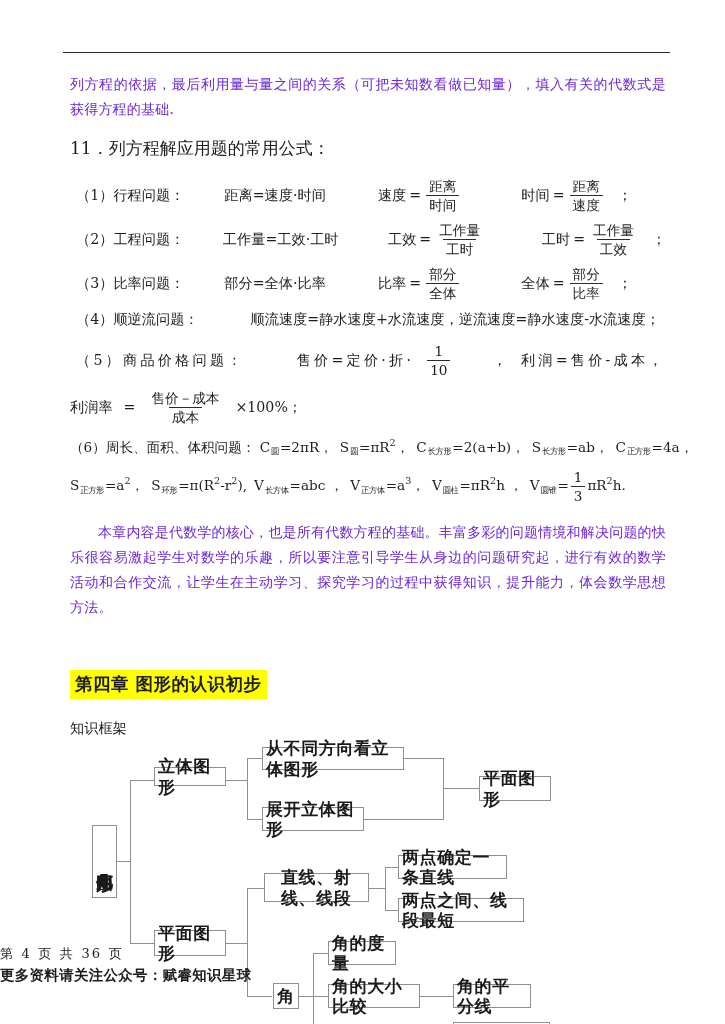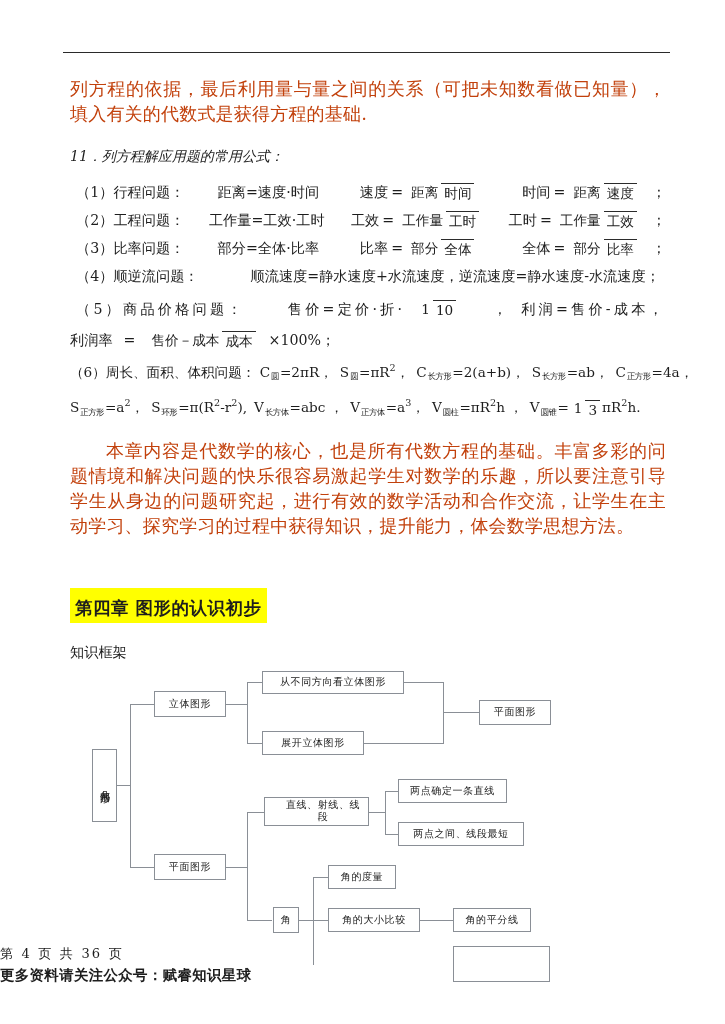--- a/index.html
+++ b/index.html
@@ -31,33 +31,32 @@
   }
   .content {
     position: absolute;
     left: 70px;
     top: 58px;
     width: 596px;
   }
 
   
   .para {
-    font-size: 18px;
+    font-size: 14px;
     line-height: 25px;
     text-align: justify;
     letter-spacing: 0.2px;
-    color: #c2410c;
+    color: #6d28d9;
   }
   .para.indent { text-indent: 2em; }
 
   .numbered {
-    font-size: 14px;
+    font-size: 17px;
     line-height: 25px;
     margin-top: 0;
-    font-style: italic;
   }
 
   
   .frow {
     display: flex;
     align-items: center;
     font-size: 14.2px;
     line-height: 19px;
     margin-top: 9px;
     white-space: nowrap;
@@ -66,21 +65,21 @@
   .frow .lbl { padding-left: 6px; }
   .frow .gap-s { display: inline-block; width: 18px; }
   .frow .gap-m { display: inline-block; width: 30px; }
   .frow .gap-l { display: inline-block; width: 38px; }
 
   .eq { display: inline-flex; align-items: center; }
   .eq .op { margin: 0 3px; }
 
   .frac {
     display: inline-flex;
-    flex-direction: row;
+    flex-direction: column;
     align-items: center;
     vertical-align: middle;
     margin: 0 2px;
     font-size: 13.6px;
     line-height: 1.18;
   }
   .frac .num { padding: 0 3px 1px 3px; }
   .frac .den {
     padding: 1px 3px 0 3px;
     border-top: 1.1px solid #2b2b2b;
@@ -106,21 +105,21 @@
   }
   .geom-line .sp { display: inline-block; width: 7px; }
 
   
   .chapter {
     margin-top: 26px;
     font-family: "DejaVu Sans", "Liberation Sans", sans-serif;
     font-size: 17.5px;
     font-weight: bold;
     display: inline-block;
-    padding: 8px 5px 3px 5px;
+    padding: 2px 5px 3px 5px;
     letter-spacing: 0.5px;
   }
   .chapter-wrap { margin-top: 24px; }
 
   .subhead {
     margin-top: 18px;
     font-size: 14.2px;
     line-height: 22px;
   }
 
@@ -133,26 +132,26 @@
   }
   .node {
     position: absolute;
     border: 1.15px solid #8a8f96;
     background: #ffffff;
     box-sizing: border-box;
     display: flex;
     align-items: center;
     justify-content: center;
     font-family: "DejaVu Sans", "Liberation Sans", sans-serif;
-    font-size: 10px;
-    font-weight: normal;
+    font-size: 17px;
+    font-weight: bold;
     color: #1a1a1a;
     letter-spacing: 0.6px;
     line-height: 1.22;
-    text-align: center;
+    text-align: left;
     padding: 1px 3px;
   }
   .node.vert {
     writing-mode: vertical-rl;
     text-orientation: upright;
     letter-spacing: 1px;
     padding: 4px 1px;
   }
   .node.two-line { flex-direction: column; line-height: 1.3; }
   .conn {
@@ -347,21 +346,21 @@
 
       <div class="conn h" style="left: 228px; top: 249px; width: 16px; background: rgb(138, 143, 150);"></div>
       <div class="conn v" style="left: 243px; top: 206px; height: 88px; background: rgb(138, 143, 150);"></div>
       <div class="conn h" style="left: 243px; top: 206px; width: 16px; background: rgb(138, 143, 150);"></div>
       <div class="conn h" style="left: 243px; top: 249px; width: 16px; background: rgb(138, 143, 150);"></div>
 
       <div class="conn h" style="left: 350px; top: 249px; width: 33px; background: rgb(138, 143, 150);"></div>
 
       <div class="node vert" style="left:22px; top:78px; width:25px; height:73px;">几何图形</div>
 
-      <div class="node" style="left:84px; top:20px; width:72px; height:26px;">立体图形</div>
+      <div class="node" style="left:84px; top:20px; width:72px; height:19px;">立体图形</div>
 
       <div class="node" style="left:192px; top:0px; width:142px; height:23px;">从不同方向看立体图形</div>
 
       <div class="node" style="left:192px; top:60px; width:102px; height:24px;">展开立体图形</div>
 
       <div class="node" style="left:409px; top:29px; width:72px; height:25px;">平面图形</div>
 
       <div class="node" style="left:84px; top:183px; width:72px; height:26px;">平面图形</div>
 
       <div class="node" style="left:194px; top:126px; width:105px; height:29px;padding-left:16px;">直线、射线、线段</div>

